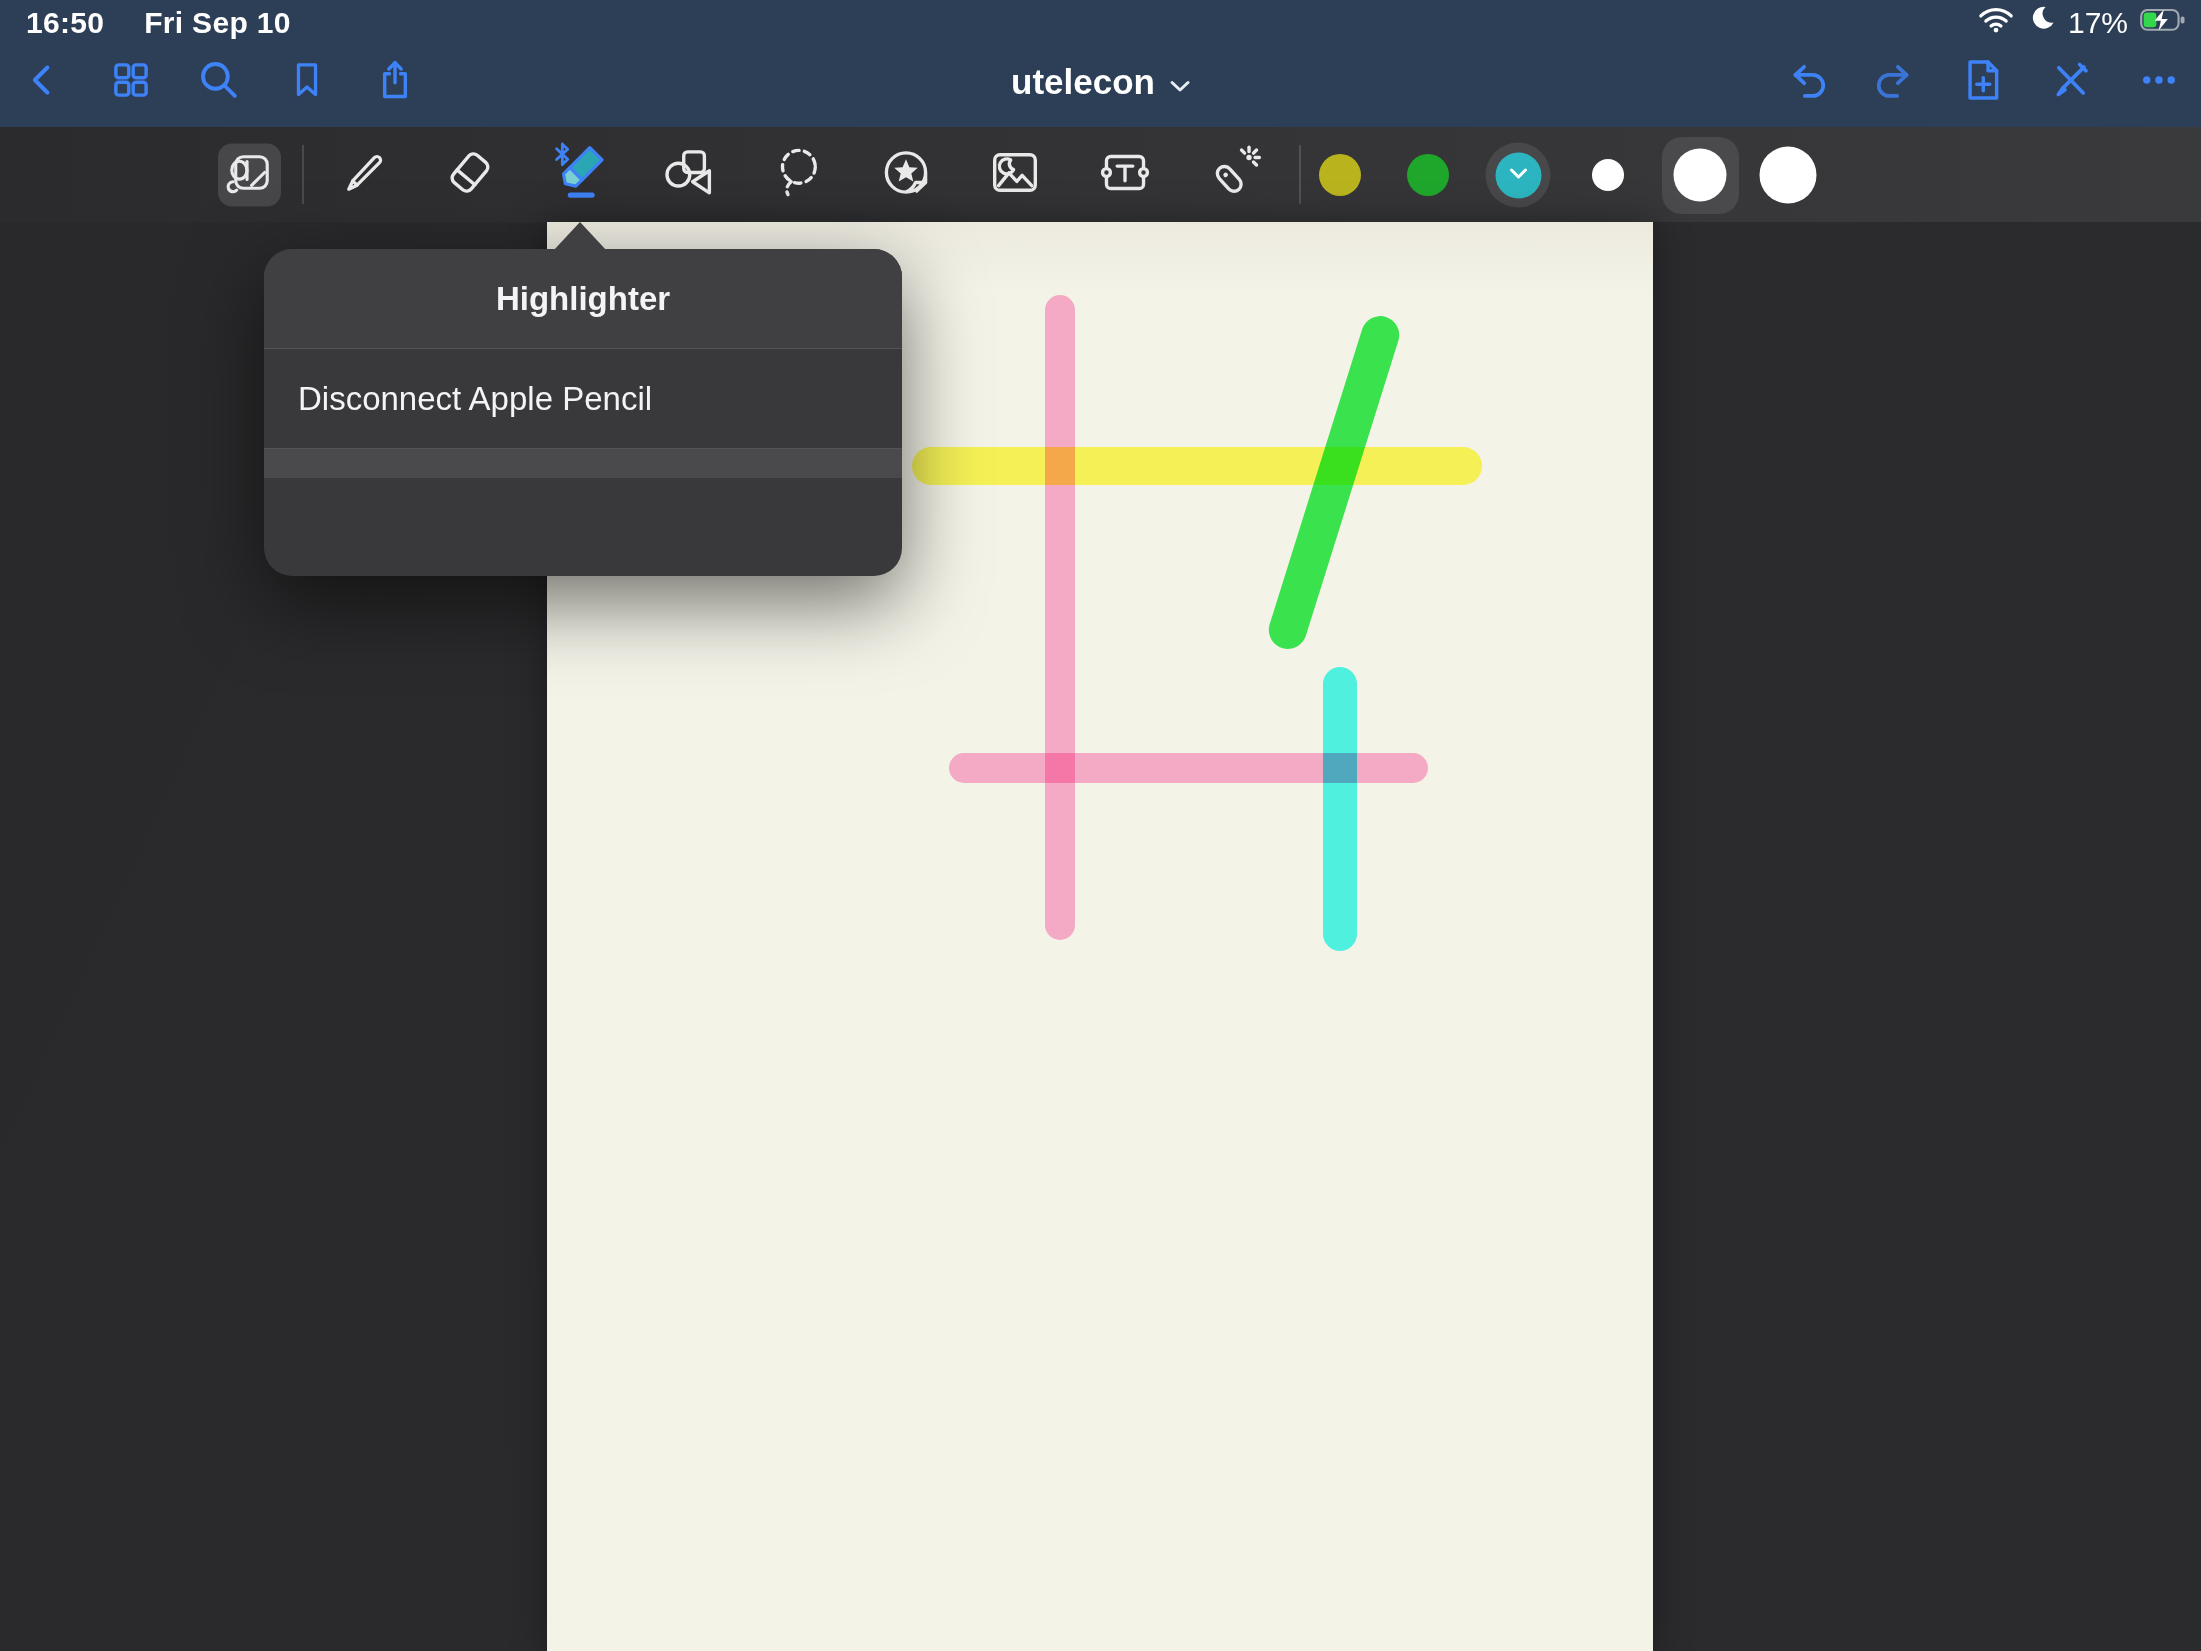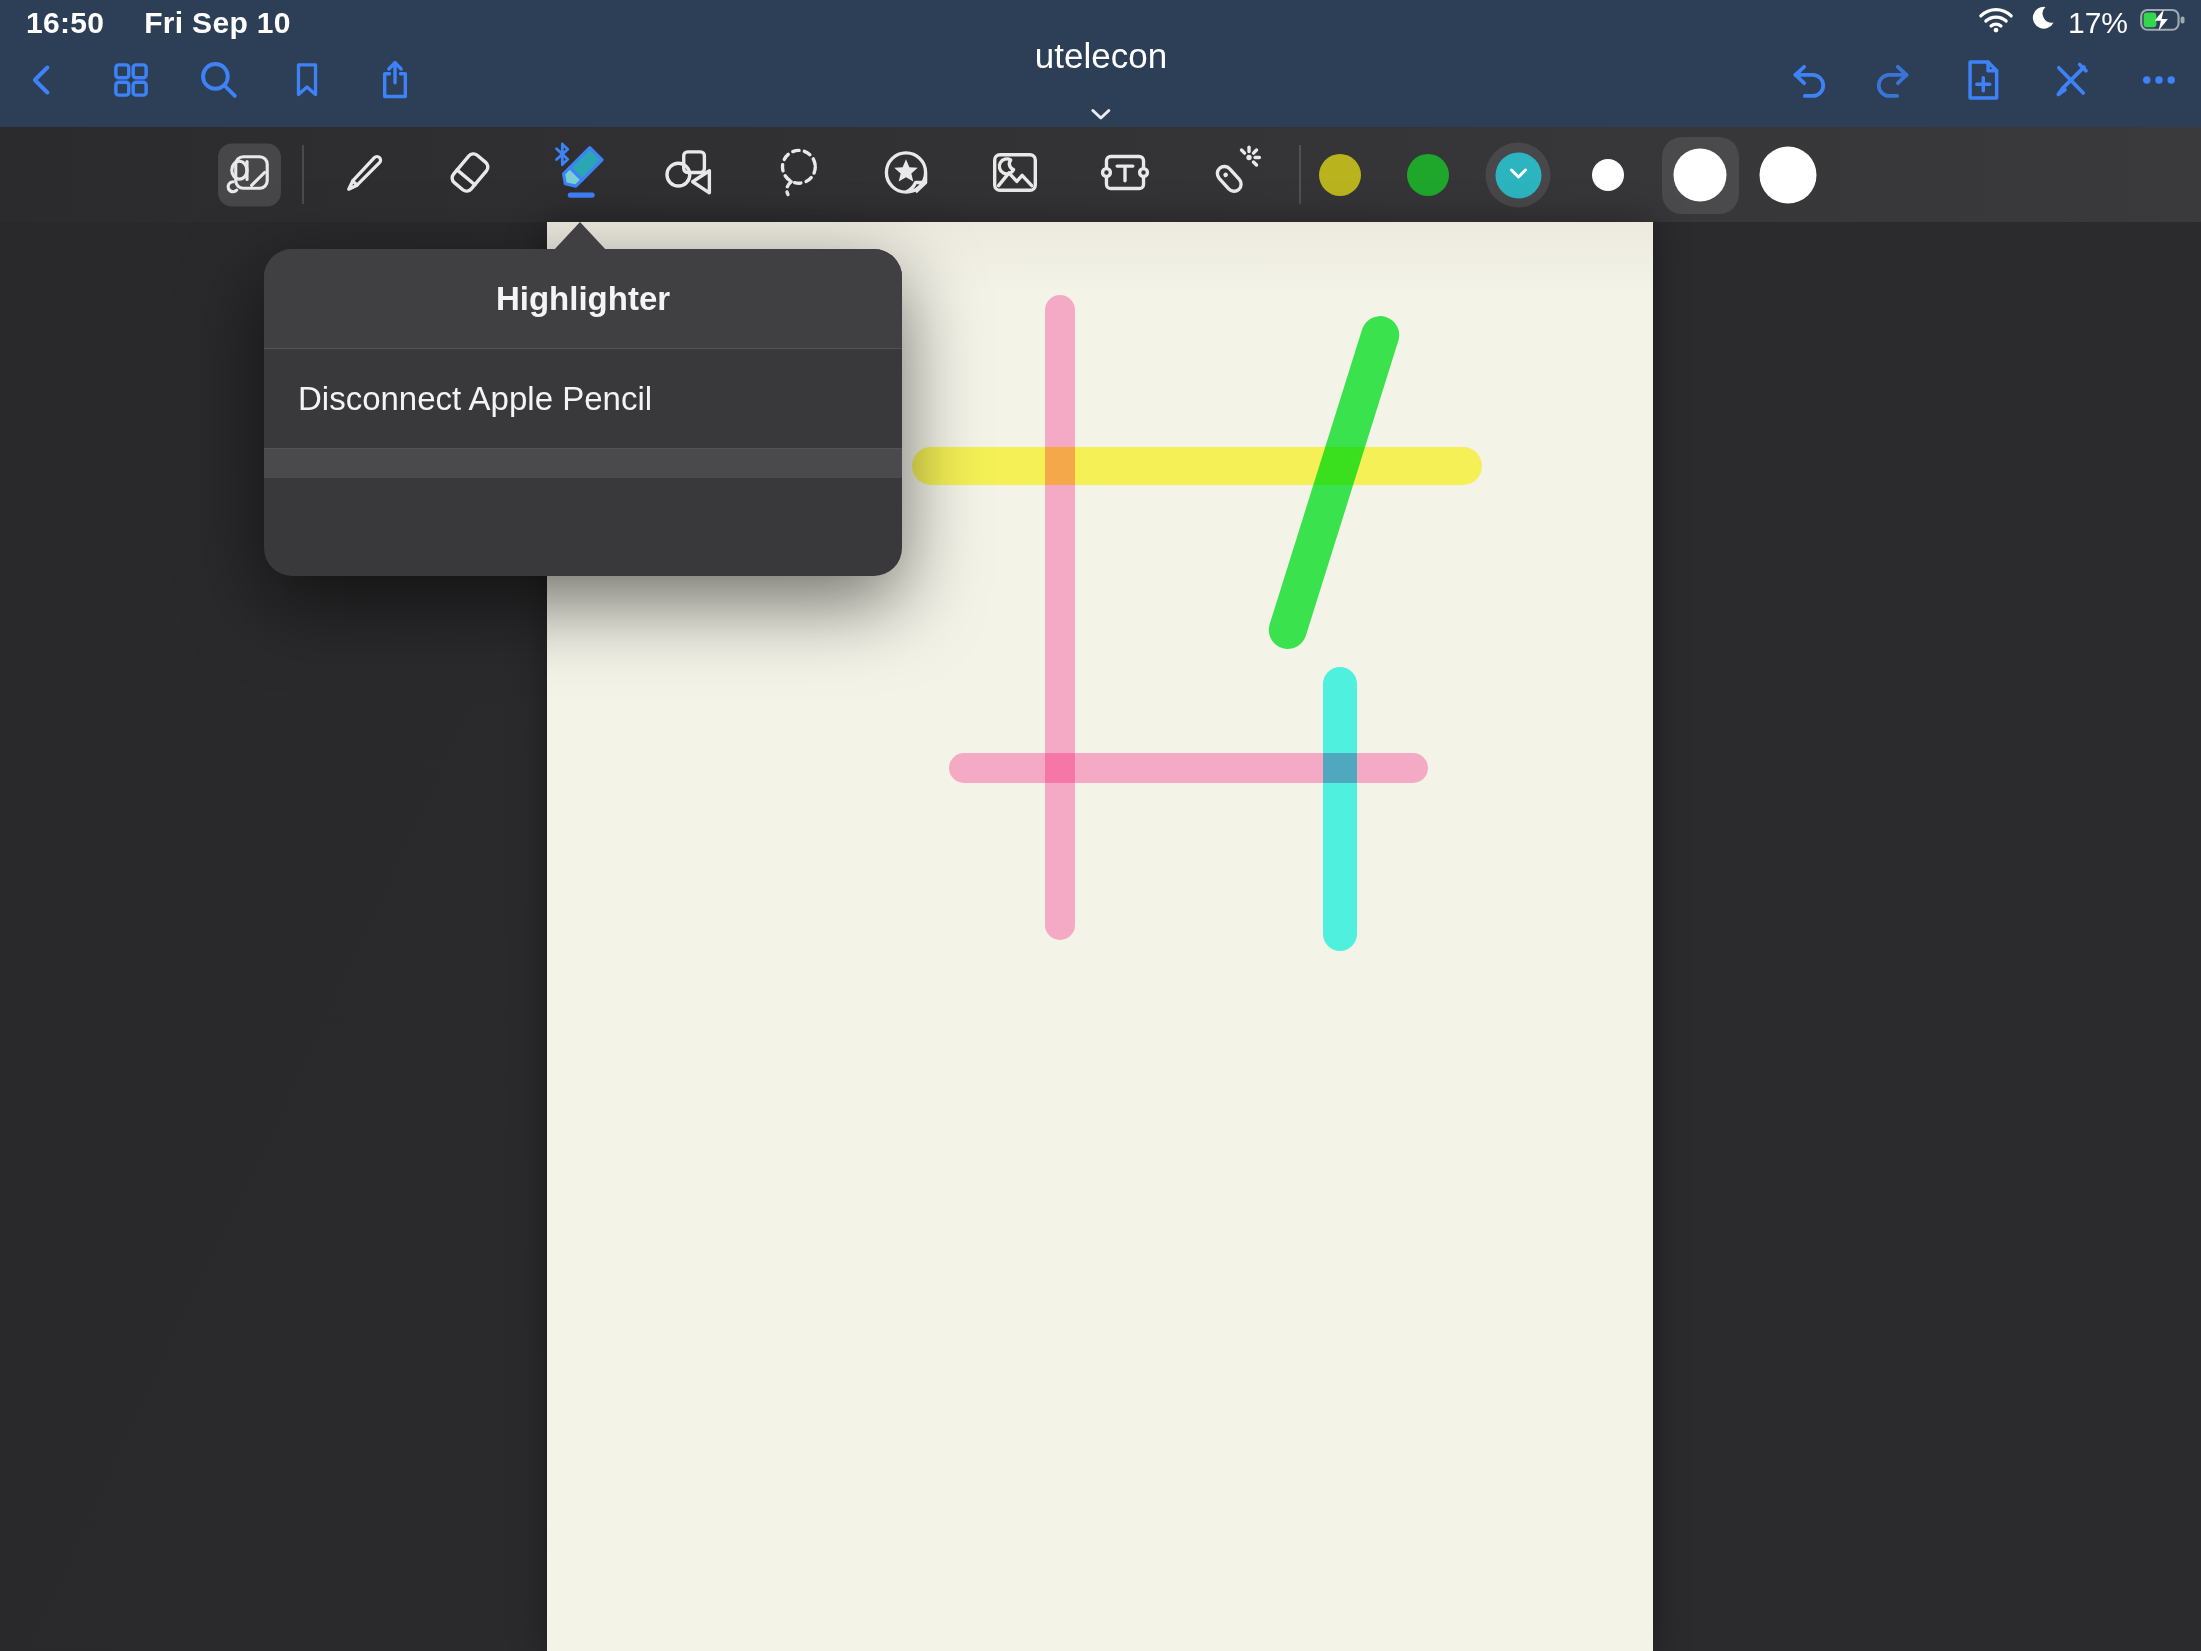--- a/index.html
+++ b/index.html
@@ -12,21 +12,21 @@
   .st-left{position:absolute;left:26px;top:6px;display:flex;gap:40px;
            font-size:30px;font-weight:600;letter-spacing:0.3px;}
   .st-right{position:absolute;right:16px;top:4px;display:flex;align-items:center;gap:12px;
             font-size:30px;font-weight:400;}
   .navbar{position:absolute;left:0;top:36px;width:100%;height:91px;}
   .nav-left{position:absolute;left:20px;top:0;height:91px;display:flex;align-items:center;gap:42px;}
   .nav-right{position:absolute;right:20px;top:0;height:91px;display:flex;align-items:center;gap:42px;}
   .nav-btn{width:46px;height:55px;display:flex;align-items:center;justify-content:center;cursor:pointer;}
   .doc-title{position:absolute;left:50%;top:0;height:91px;transform:translateX(-50%);
              display:flex;align-items:center;gap:14px;color:#fff;
-             font-size:35px;font-weight:400;cursor:pointer;flex-direction:column;}
+             font-size:35px;font-weight:700;cursor:pointer;}
   
   .toolbar{position:absolute;left:0;top:127px;width:2202px;height:95px;
            background:linear-gradient(90deg,#2b2b2d 0%,#343437 55%,#3a3a3c 100%);}
   .tool-btn{position:absolute;top:8px;width:69px;height:79px;transform:translateX(-50%);
             display:flex;align-items:center;justify-content:center;cursor:pointer;}
   .tool-bg{position:absolute;left:50%;top:50%;width:63px;height:63px;transform:translate(-50%,-50%);
            background:#47474a;border-radius:14px;}
   .tb-divider{position:absolute;top:18px;width:2px;height:59px;background:rgba(255,255,255,.14);}
   .swatch-btn{position:absolute;top:48px;transform:translate(-50%,-50%);cursor:pointer;
               display:flex;align-items:center;justify-content:center;}

